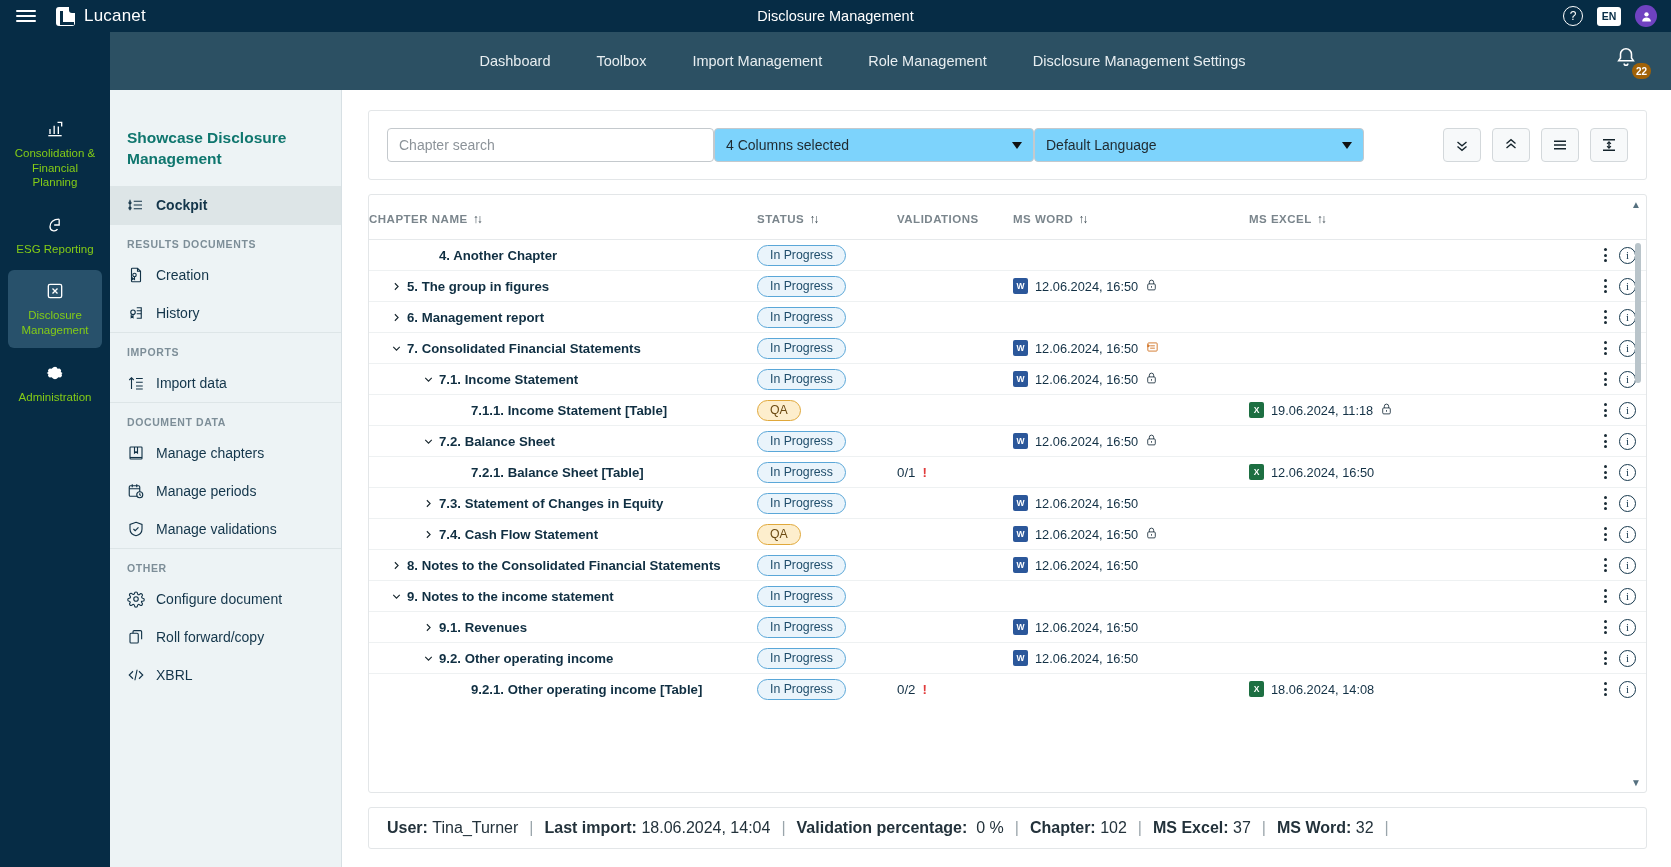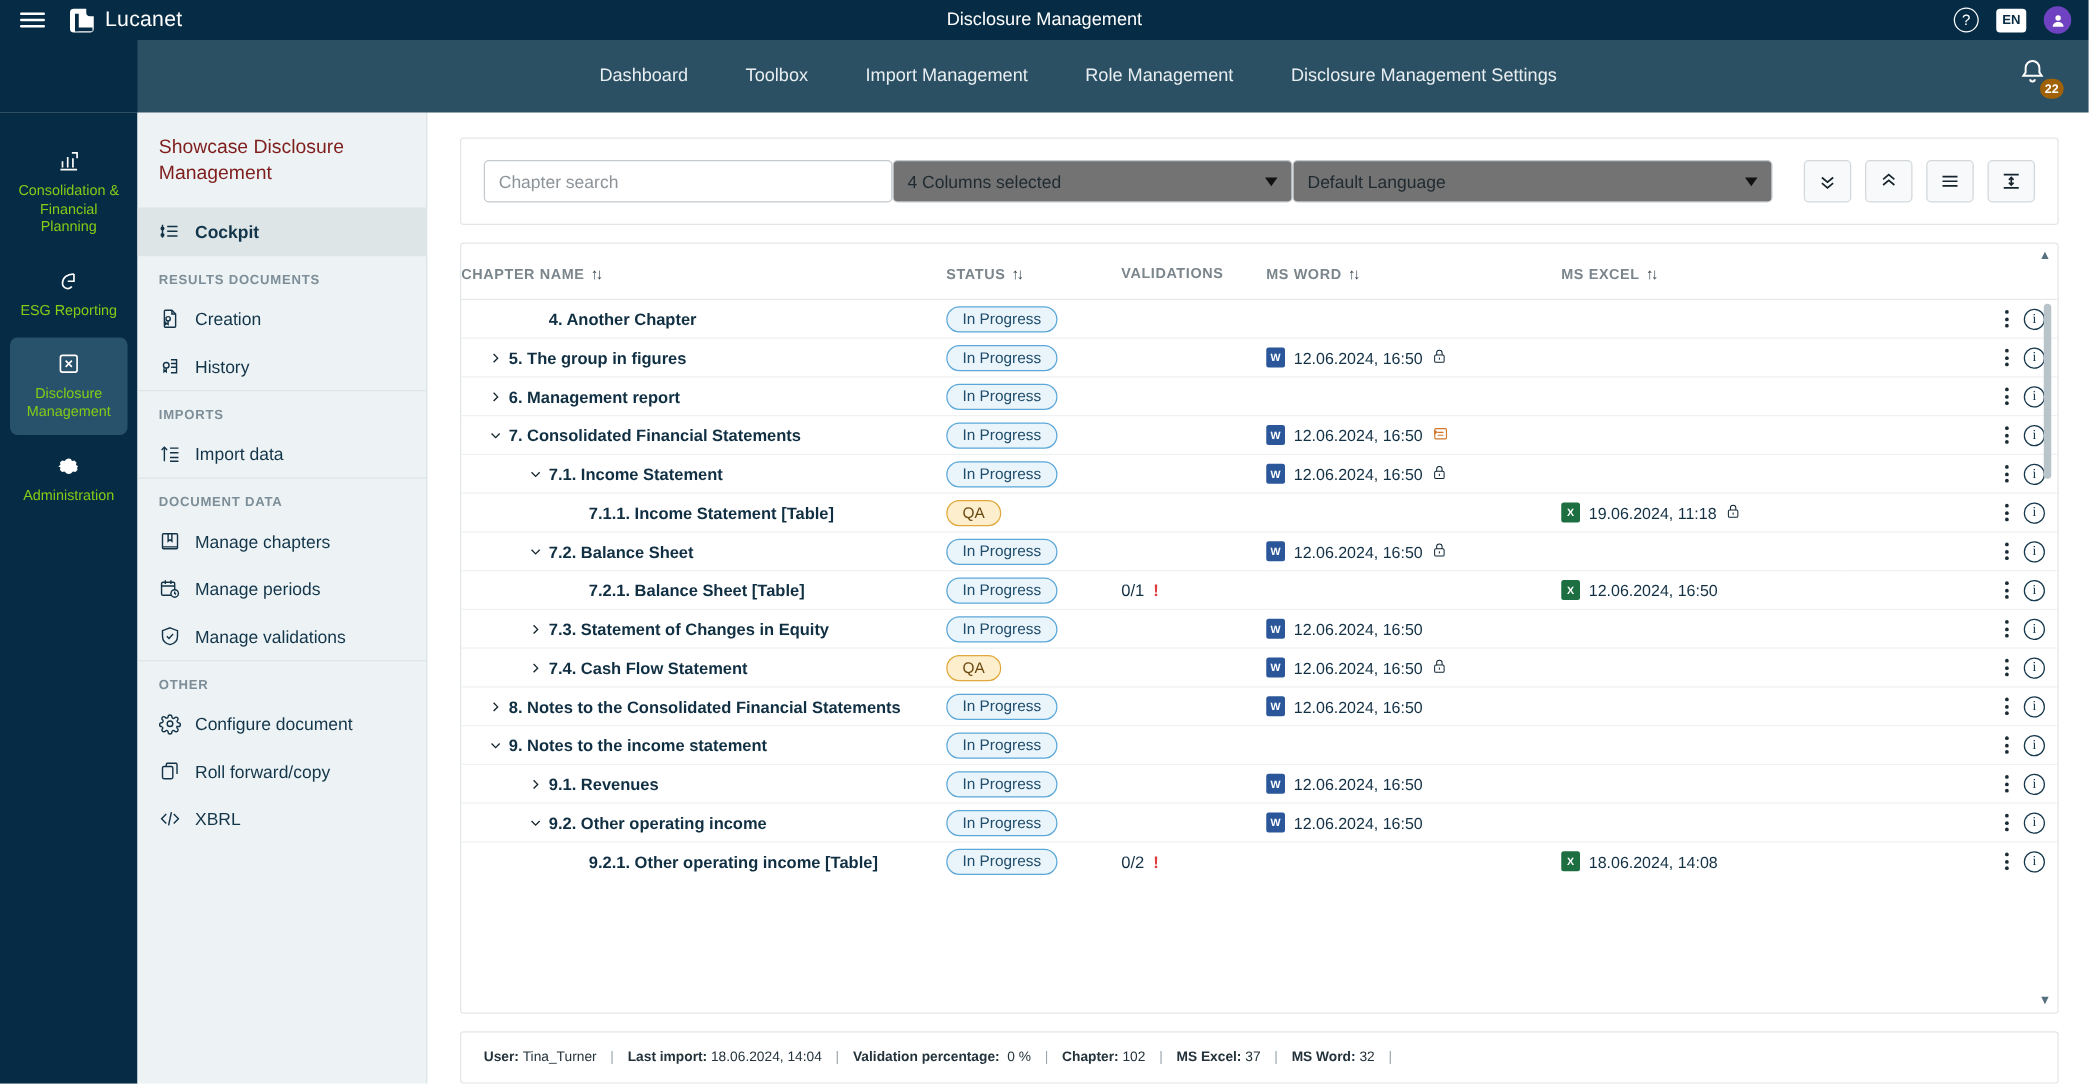--- a/index.html
+++ b/index.html
@@ -96,21 +96,21 @@
   .rail-icon { height:24px; display:flex; align-items:center; justify-content:center; margin-bottom:5px;}
   .rail-icon svg { width:20px; height:20px; fill:none; stroke:#fff; stroke-width:1.6; }
   .rail-label { font-size:11.5px; line-height:1.27; }
 
   
   .sidebar {
     width:232px; flex:0 0 232px; background:#edf3f5; border-right:1px solid #d7e0e4;
     display:flex; flex-direction:column; overflow:hidden;
   }
   .sidebar-title {
-    padding:18px 17px 16px; font-size:15.5px; font-weight:normal; color:#7f1d1d; line-height:1.35;
+    padding:18px 17px 16px; font-size:15.5px; font-weight:bold; color:#0f766e; line-height:1.35;margin-top:20px;
   }
   .side-entry {
     display:flex; align-items:center; gap:11px; padding:10px 17px; cursor:pointer;
     font-size:14px; color:#13354a;
   }
   .side-entry.active { background:#dde5e7; font-weight:bold; }
   .side-entry svg { width:18px;height:18px;fill:none;stroke:#123247;stroke-width:1.5; flex:0 0 18px;}
   .side-group {
     font-size:10.5px; letter-spacing:.6px; color:#7d8e98; font-weight:bold;
     padding:13px 17px 6px; border-top:1px solid #dde5e7;
@@ -127,26 +127,26 @@
     display:flex; align-items:center; padding:17px 18px;
     margin-bottom:14px;
   }
   .txt-input {
     width:327px; height:34px; border:1px solid #c4c9cd; border-radius:4px;
     padding:0 11px; font-size:14px; color:#6d7579; background:#fff;
     font-family:"Liberation Sans", sans-serif;
   }
   .txt-input::placeholder{ color:#8c9399; }
   .sel {
-    height:34px; border:1px solid #c4c9cd; border-radius:4px; background:#737373;
+    height:34px; border:1px solid #c4c9cd; border-radius:4px; background:#7dd3fc;
     display:flex; align-items:center; padding:0 11px; font-size:14px; color:#1f2a30;
     cursor:pointer; position:relative;
   }
   .sel.w1 { width:320px; }
-  .sel.w2 { width:384px; }
+  .sel.w2 { width:330px; }
   .caret { margin-left:auto; width:0;height:0;border-left:5px solid transparent;border-right:5px solid transparent;border-top:7px solid #111; }
   .icon-btn {
     width:38px;height:34px;border:1px solid #d3d8db;border-radius:4px;background:#f7f9fa;
     display:flex;align-items:center;justify-content:center;cursor:pointer;
   }
   .icon-btn svg { width:18px;height:18px;fill:none;stroke:#15242c;stroke-width:1.8; }
   .btn-gap { margin-left:auto; display:flex; gap:11px; }
 
   
   .tablepanel { flex:1; display:flex; flex-direction:column; min-height:0; overflow:hidden; }
@@ -189,22 +189,22 @@
     font-size:11px; display:flex;align-items:center;justify-content:center; cursor:pointer; font-family:"Liberation Serif", serif;}
 
   .tbl-scroll { flex:1; overflow:hidden; position:relative; }
   .scrollrail { position:absolute; right:4px; top:6px; bottom:6px; width:8px; }
   .scroll-up, .scroll-down { position:absolute; right:0; width:12px; text-align:center; color:#55707f; font-size:10px; cursor:pointer;}
   .scroll-up { top:-2px; } .scroll-down { bottom:-2px; }
   .scroll-thumb { position:absolute; right:1px; top:42px; width:6px; height:140px; background:#b9c4ca; border-radius:3px; cursor:pointer;}
 
   
   .footer {
-    margin-top:14px; border:1px solid #e3e6e8; border-radius:3px;
-    height:42px; display:flex; align-items:center; padding:0 18px; font-size:11px; color:#23323b;
+    margin-top:14px; margin-bottom:18px; border:1px solid #e3e6e8; border-radius:3px;
+    height:42px; display:flex; align-items:center; padding:0 18px; font-size:16px; color:#23323b;
     background:#fff;
   }
   .f-k { font-weight:bold; }
   .f-sep { color:#9aa5ab; margin:0 11px; }
 </style>
 </head>
 <body>
 
 <div class="brandbar">
   <div class="hamburger">

